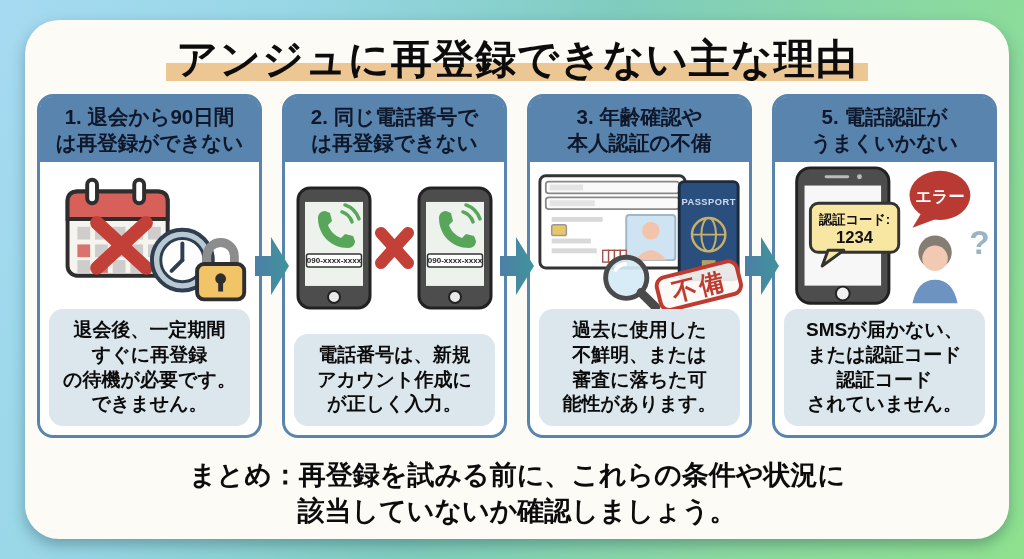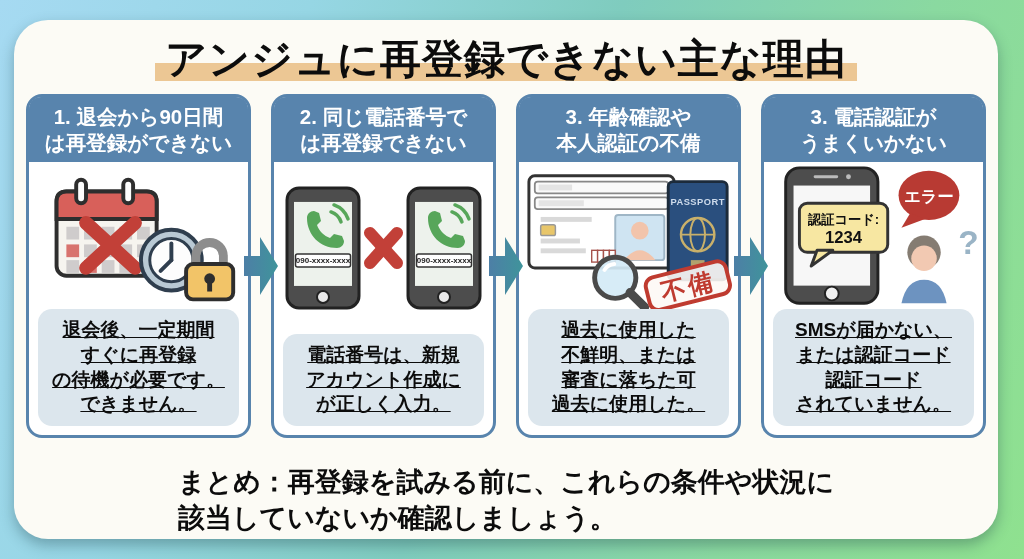--- a/index.html
+++ b/index.html
@@ -3,55 +3,55 @@
 <meta charset="utf-8">
 <style>
   html,body{margin:0;padding:0;}
   body{
     width:1024px;height:559px;overflow:hidden;position:relative;
     background:linear-gradient(112deg,#a6daf2 0%,#96d6e4 25%,#7fccbe 50%,#8ad9a0 75%,#8fe18f 100%);
     font-family:"Liberation Sans","DejaVu Sans",sans-serif;
     -webkit-font-smoothing:antialiased;
   }
   .panel{
-    position:absolute;left:14px;top:20px;width:984px;height:519px;
+    position:absolute;left:25px;top:20px;width:984px;height:519px;
     background:#fcfbf5;border-radius:34px;
     box-shadow:0 6px 14px rgba(25,60,70,.35);
     display:flex;flex-direction:column;align-items:center;box-sizing:border-box;
   }
   .title{
     margin-top:12px;font-size:41px;font-weight:bold;color:#0c0c0c;
     letter-spacing:1px;white-space:nowrap;
   }
   .title .hl{
     background:linear-gradient(to bottom,rgba(0,0,0,0) 58%,#ecc794 58%,#ecc794 97%,rgba(0,0,0,0) 97%);
     padding:0 10px;
   }
   .cards{display:flex;align-items:center;margin-top:7px;}
   .card{
     width:225px;height:344px;background:#ffffff;
     border:3px solid #5884ad;border-radius:16px;
     display:flex;flex-direction:column;box-sizing:border-box;flex:none;
   }
   .card-header{
-    background:#5884ad;color:#ffffff;font-weight:bold;font-size:20.5px;
+    background:#5884ad;color:#0f172a;font-weight:bold;font-size:20.5px;
     line-height:1.27;text-align:center;padding:7px 0 6px;
     border-radius:12px 12px 0 0;
   }
   .card-art{flex:1;position:relative;min-height:0;}
   .card-art svg{position:absolute;left:0;top:0;width:100%;height:100%;}
   .card-bubble{
     margin:0 9px 9px;background:#dce6ed;border-radius:14px;
     padding:9px 2px;font-size:19px;font-weight:bold;text-align:center;
-    line-height:1.3;color:#0c0c0c;text-decoration:underline;
+    line-height:1.3;color:#0c0c0c;
   }
   .arrow{width:34px;height:62px;flex:none;margin:0 -7px;z-index:4;}
   .summary{
-    margin-top:26px;font-size:27px;font-weight:bold;color:#0c0c0c;
-    text-align:left;line-height:1.35;white-space:nowrap;
+    margin-top:19px;font-size:27px;font-weight:bold;color:#0c0c0c;
+    text-align:center;line-height:1.35;white-space:nowrap;
   }
   .hiddefs{position:absolute;width:0;height:0;}
 </style>
 </head>
 <body>
 
 <svg class="hiddefs" aria-hidden="true">
   <defs>
     <linearGradient id="arrowGrad" x1="0" y1="0" x2="1" y2="0">
       <stop offset="0" stop-color="#4d7fa6"></stop>
@@ -224,31 +224,31 @@
           <g transform="translate(170,126) rotate(-14)">
             <rect x="-42" y="-17" width="84" height="34" rx="9" fill="#fdf8f5" fill-opacity="0.9" stroke="#bf3b30" stroke-width="4"></rect>
             <text x="0" y="9.5" font-size="25" font-weight="bold" letter-spacing="3" fill="#bf3b30" text-anchor="middle">不備</text>
           </g>
         </svg>
       </div>
       <div class="card-bubble">
         <div>過去に使用した</div>
         <div>不鮮明、または</div>
         <div>審査に落ちた可</div>
-        <div>過去に使用した。</div>
+        <div>能性があります。</div>
       </div>
     </div>
 
     <svg class="arrow" viewBox="0 0 34 62">
       <path d="M0 21 H16 V2 L34 31 L16 60 V41 H0 Z" fill="url(#arrowGrad)"></path>
     </svg>
 
     <div class="card">
       <div class="card-header">
-        <div>3. 電話認証が</div>
+        <div>5. 電話認証が</div>
         <div>うまくいかない</div>
       </div>
       <div class="card-art">
         <svg viewBox="0 0 219 150">
 
           <g>
             <rect x="20" y="6" width="94" height="138" rx="14" fill="#4d4d4d" stroke="#222" stroke-width="3"></rect>
             <line x1="50" y1="15" x2="72" y2="15" stroke="#bbb" stroke-width="3" stroke-linecap="round"></line>
             <circle cx="84" cy="15" r="2.5" fill="#bbb"></circle>
             <rect x="28" y="24" width="78" height="102" fill="#f7f7f7"></rect>

